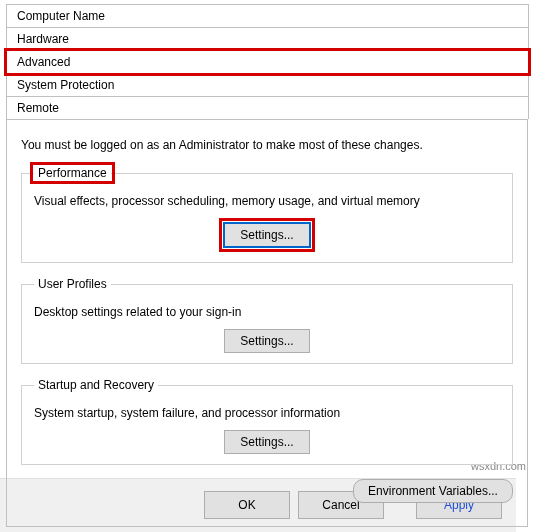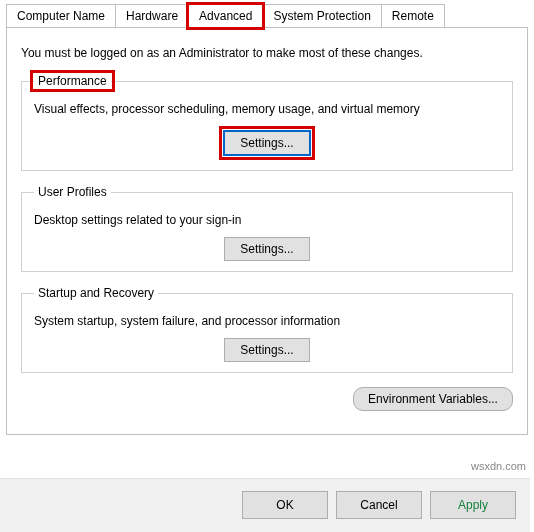--- a/index.html
+++ b/index.html
@@ -11,20 +11,21 @@
     width: 534px;
     height: 532px;
     overflow: hidden;
     position: relative;
   }
   .tabs {
     display: flex;
     padding: 4px 6px 0 6px;
     position: relative;
     z-index: 2;
+    flex-direction: column;
   }
   .tab {
     padding: 4px 10px;
     border: 1px solid #c0c0c0;
     border-bottom: none;
     background: #fff;
     margin-right: -1px;
     position: relative;
     cursor: default;
   }
@@ -74,21 +75,22 @@
   button.win {
     font-family: inherit;
     font-size: 12px;
     padding: 4px 10px;
     min-width: 86px;
     background: #e1e1e1;
     border: 1px solid #adadad;
     cursor: default;
   }
   button.win:disabled {
-    color: #15803d;
+    color: #1d4ed8;
+    margin-left: 24px;
   }
   button.win.highlight-blue {
     outline: 2px solid #0066cc;
     outline-offset: -1px;
   }
   .highlight-red-wrap {
     border: 3px solid #d40000;
     display: inline-block;
     padding: 2px;
   }
@@ -104,21 +106,21 @@
   .dialog-buttons {
     display: flex;
     justify-content: flex-end;
     gap: 8px;
     padding: 12px 14px 0 0;
     border-top: 1px solid #e0e0e0;
     background: #f0f0f0;
     position: absolute;
     bottom: 0;
     left: 0;
-    right: 4px;
+    right: 18px;
     height: 54px;
     align-items: flex-start;
   }
   .dialog-buttons button.win {
     min-width: 86px;
     padding: 6px 10px;
   }
   .watermark {
     position: absolute;
     right: 8px;

